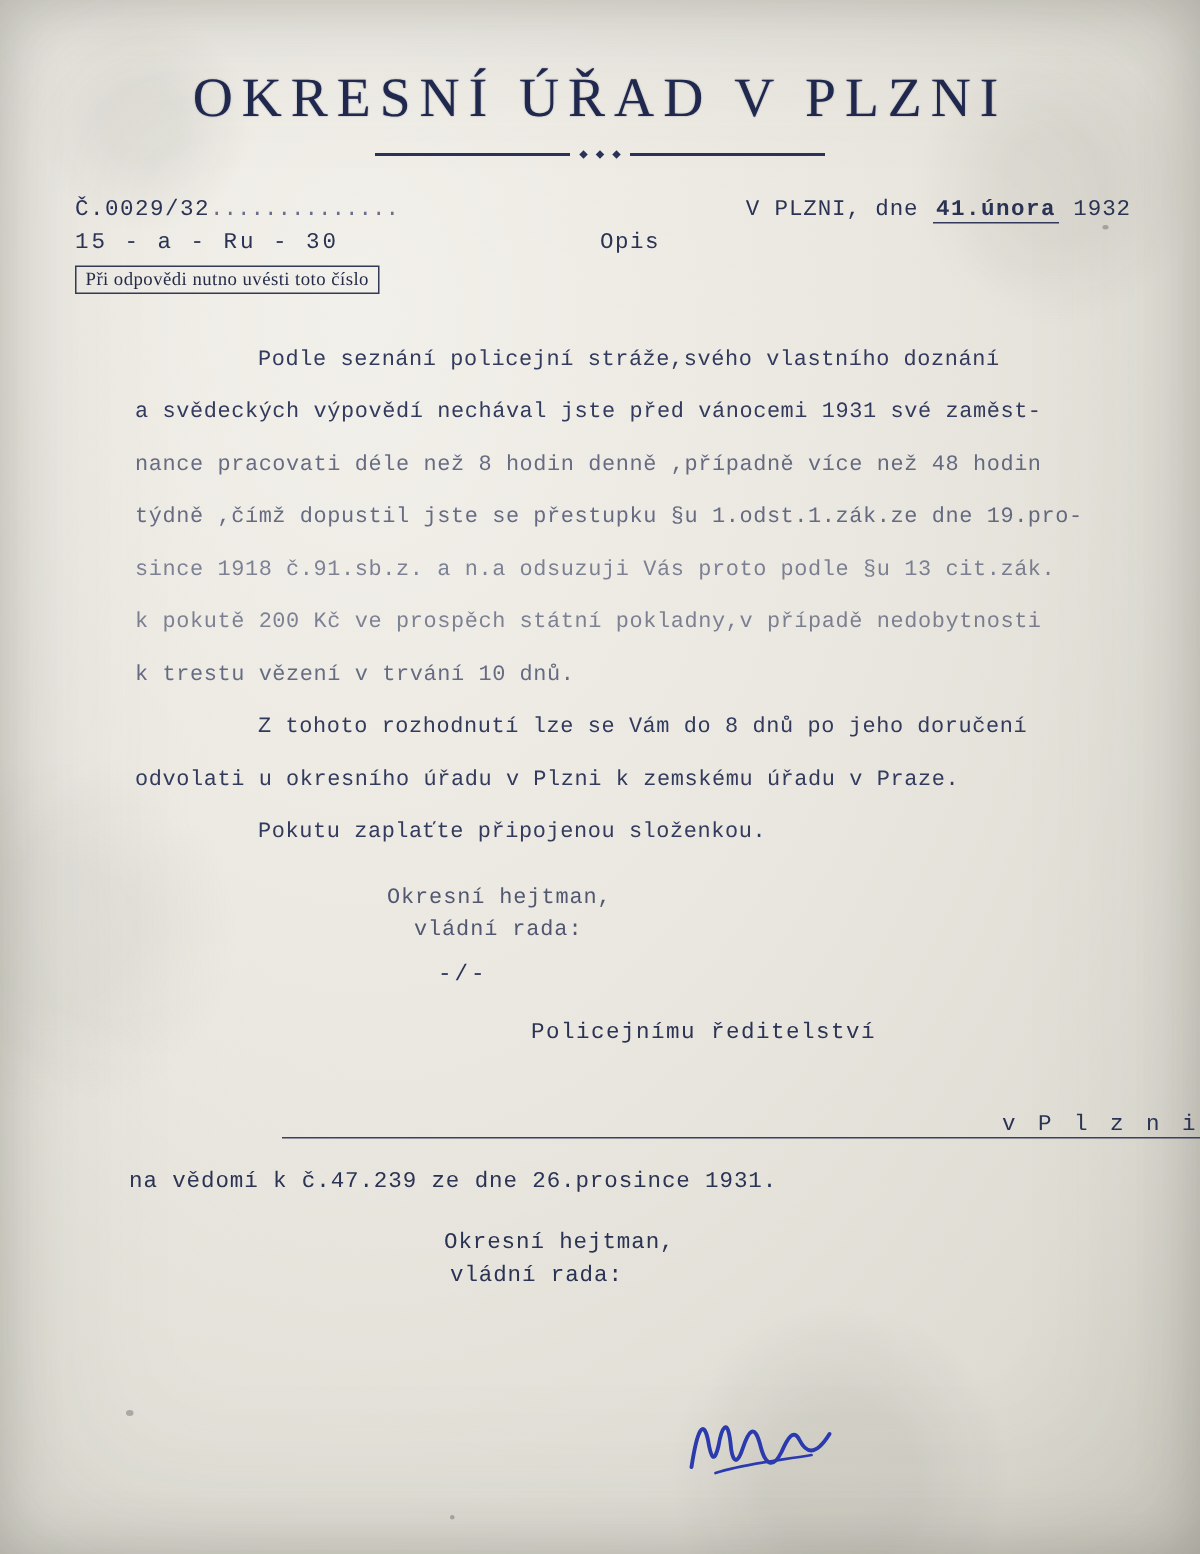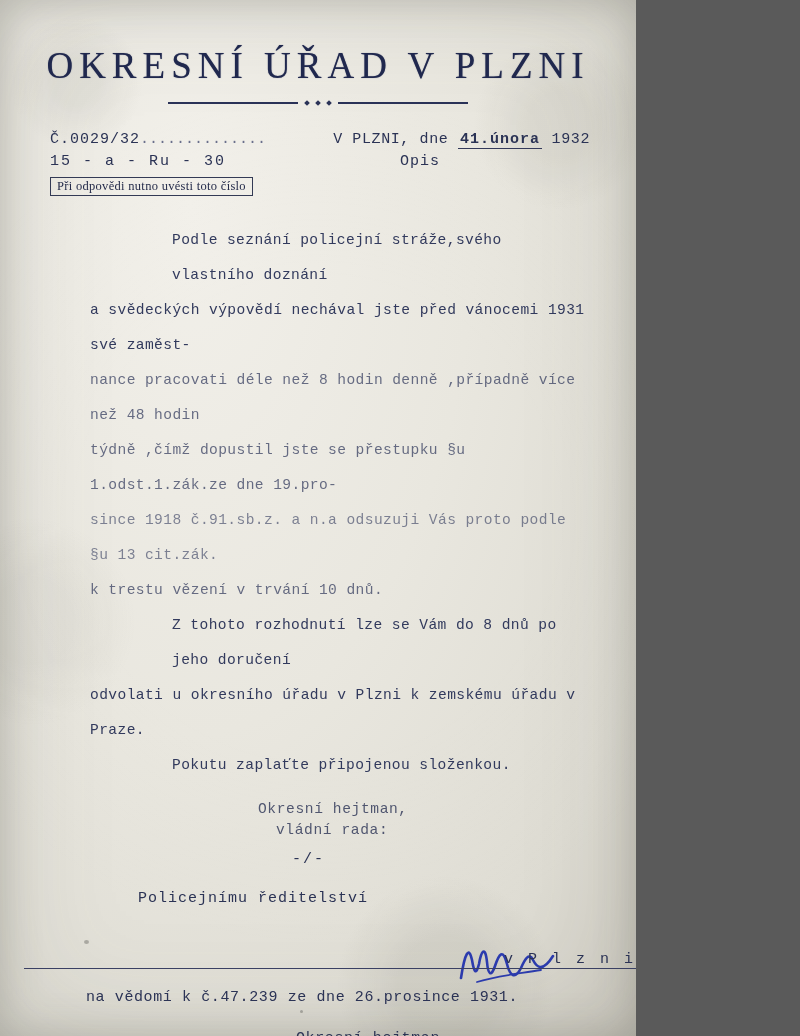--- a/index.html
+++ b/index.html
@@ -2,21 +2,21 @@
 <html><head>
 <meta charset="utf-8">
 <style>
   html, body {
     margin: 0;
     padding: 0;
     background: #5a5a5a;
   }
   .page {
     position: relative;
-    width: 636px;
+    width: 800px;
     height: 1036px;
     overflow: hidden;
     background:
       radial-gradient(ellipse at 30% 20%, #f2f0ea 0%, #e9e7df 45%, #dedcd3 80%, #cfccc2 100%);
     font-family: "Liberation Mono", "DejaVu Sans Mono", monospace;
     color: #2b3355;
   }
   
   .grain {
     position: absolute;
@@ -179,20 +179,21 @@
     padding-left: 292px;
     margin-top: 10px;
     font-size: 15px;
     letter-spacing: 2px;
   }
   .to-line {
     margin-top: 22px;
     padding-left: 138px;
     font-size: 15px;
     letter-spacing: 1px;
+    text-align: center;
   }
   .city {
     margin-top: 22px;
     padding-left: 480px;
     font-size: 15px;
     letter-spacing: 3px;
     display: inline-block;
     border-bottom: 1px solid #3a4063;
   }
   .city-wrap { margin-top: 22px; padding-left: 0; text-align: right; }
@@ -257,20 +258,21 @@
       </div>
     </div>
 
 
     <div class="body">
       <p class="indent">Podle seznání policejní stráže,svého vlastního doznání</p>
       <p>a svědeckých výpovědí nechával jste před vánocemi 1931 své zaměst-</p>
       <p class="faded">nance pracovati déle než 8 hodin denně ,případně více než 48 hodin</p>
       <p class="faded">týdně ,čímž dopustil jste se přestupku §u 1.odst.1.zák.ze dne 19.pro-</p>
       <p class="more-faded">since 1918 č.91.sb.z. a n.a odsuzuji Vás proto podle §u 13 cit.zák.</p>
+      <p class="more-faded">k pokutě 200 Kč ve prospěch státní pokladny,v případě nedobytnosti</p>
       <p class="faded">k trestu vězení v trvání 10 dnů.</p>
 
       <p class="indent">Z tohoto rozhodnutí lze se Vám do 8 dnů po jeho doručení</p>
       <p>odvolati u okresního úřadu v Plzni k zemskému úřadu v Praze.</p>
 
       <p class="indent">Pokutu zaplaťte připojenou složenkou.</p>
     </div>
 
     <div class="sig1">
       <div class="l1">Okresní hejtman,</div>

